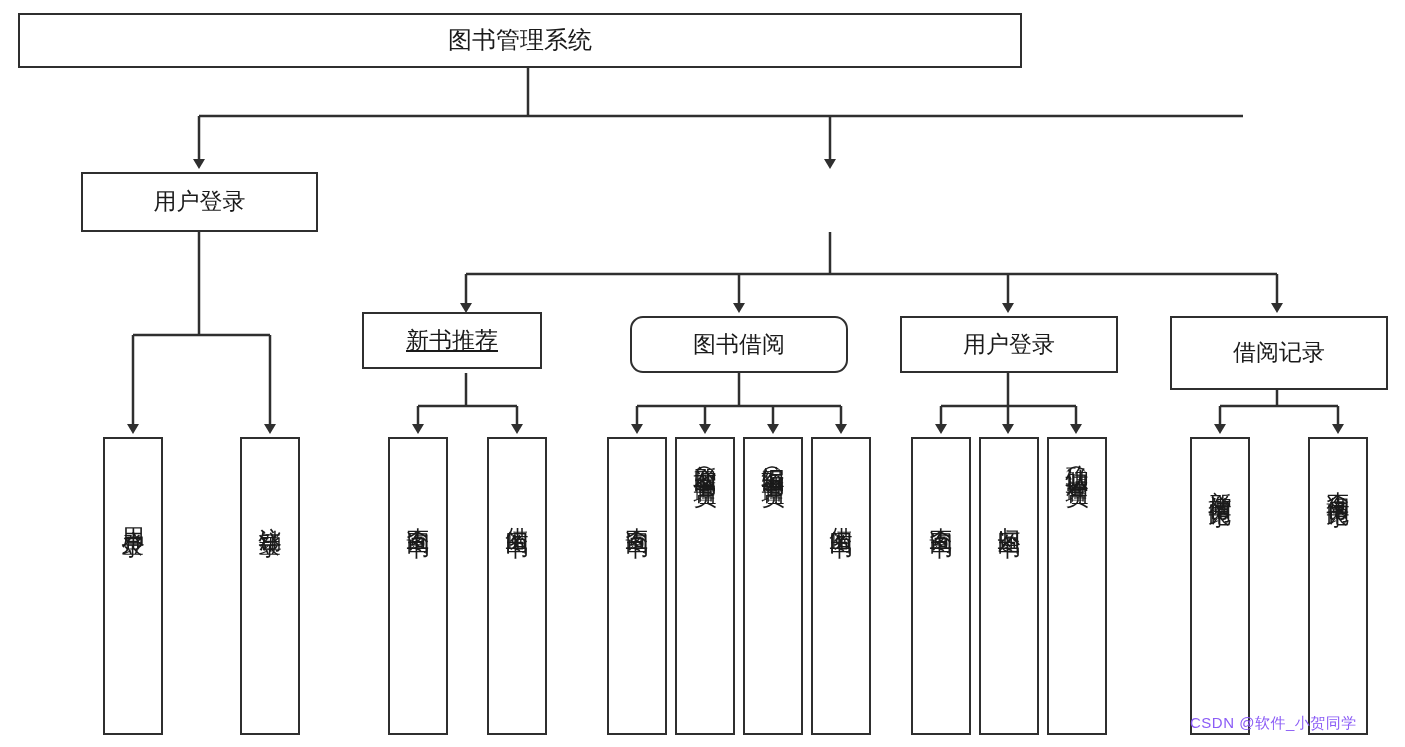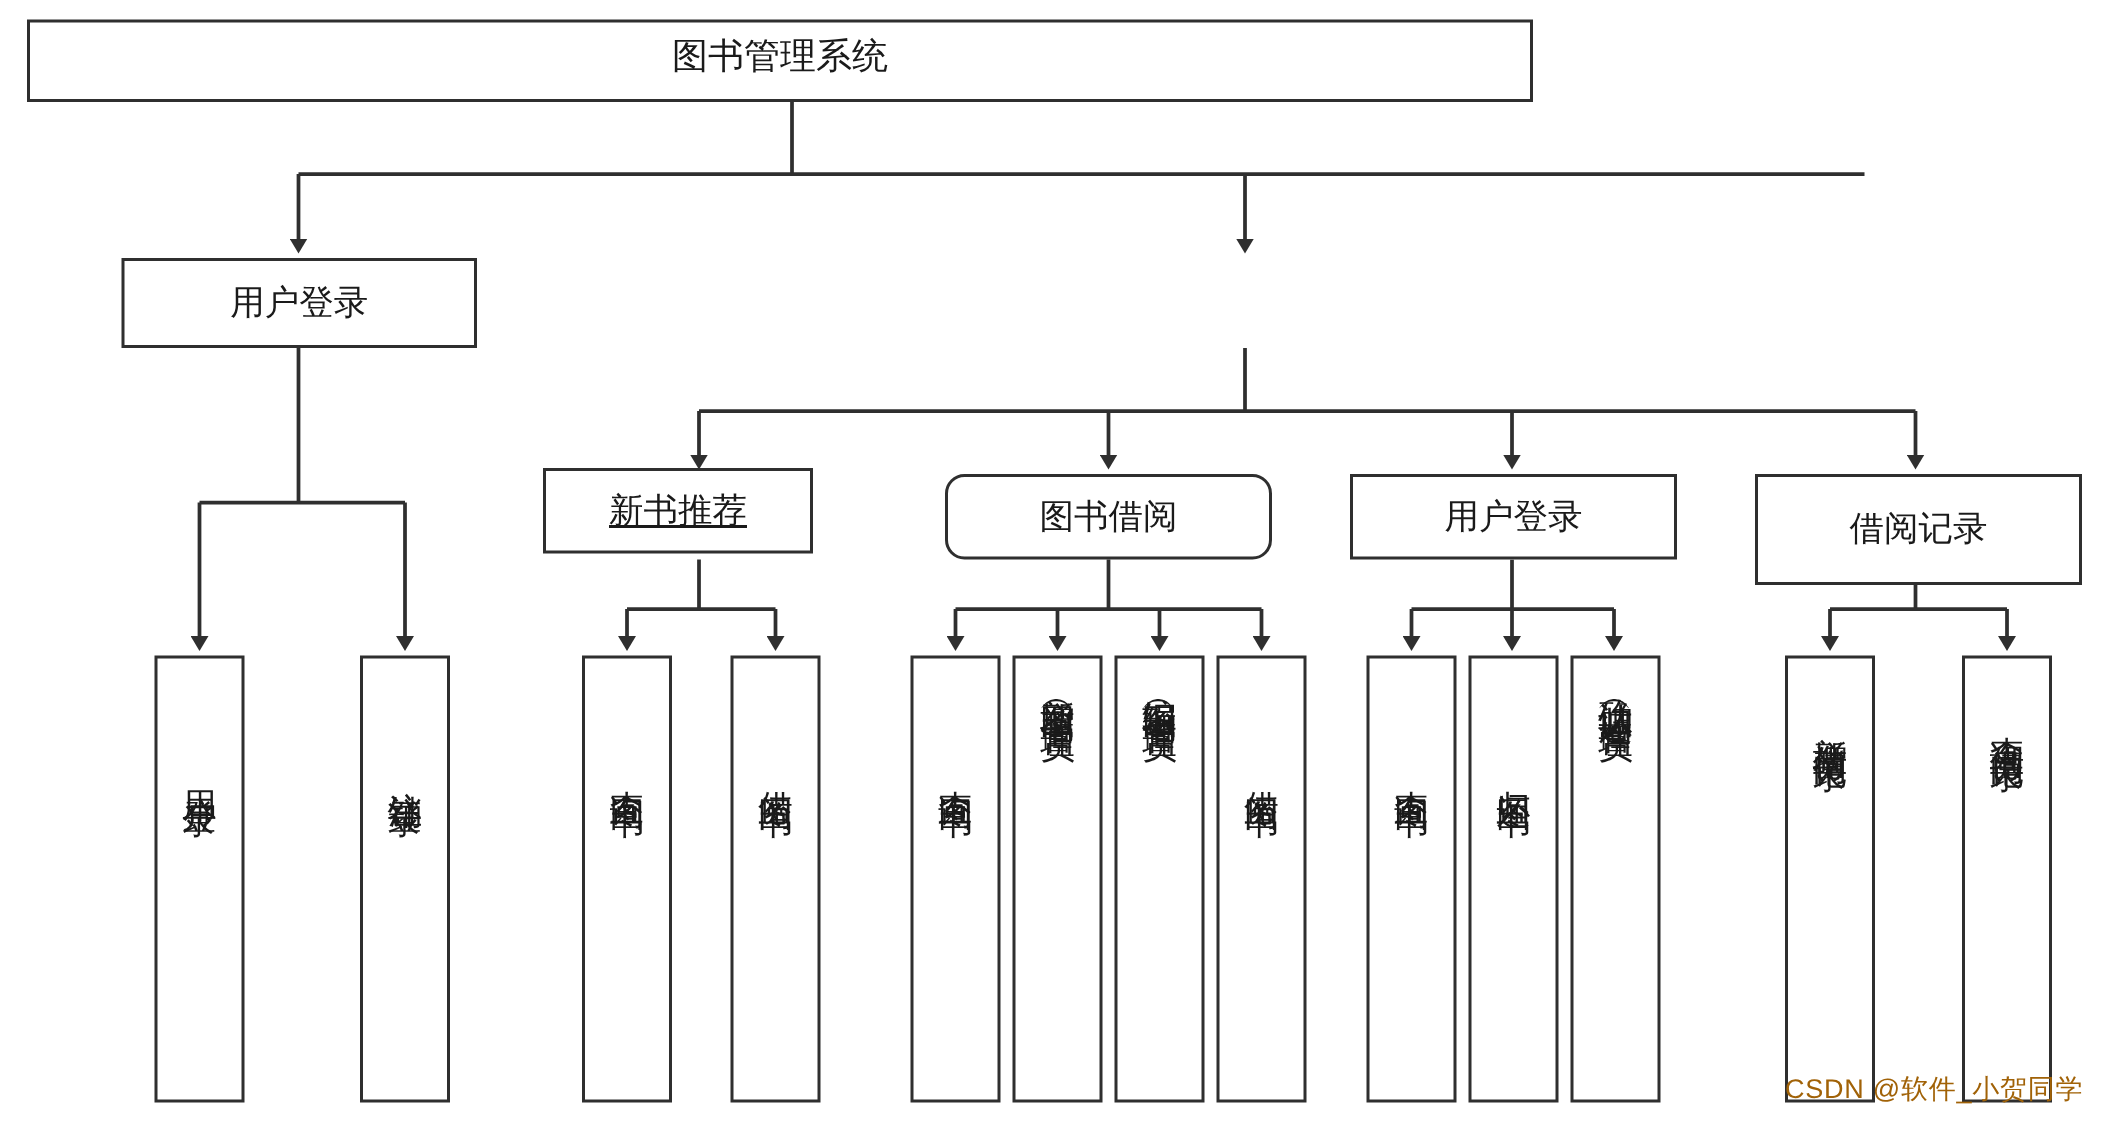--- a/index.html
+++ b/index.html
@@ -47,26 +47,25 @@
     padding-top: 14px;
   }
   .node.vert .vtext {
     writing-mode: vertical-rl;
     text-orientation: upright;
     letter-spacing: 3px;
     white-space: nowrap;
   }
   .node.root {
     font-size: 24px;
-    font-family: Liberation Mono, monospace;
   }
   .watermark {
     position: absolute;
-    font-size: 18px;
-    color: #a16207;
+    font-size: 15px;
+    color: #8b5cf6;
     white-space: nowrap;
     letter-spacing: 0.5px;
   }
 </style>
 </head>
 <body>
 
 <div id="canvas">
 
   <svg class="edges" viewBox="0 0 1405 747">

